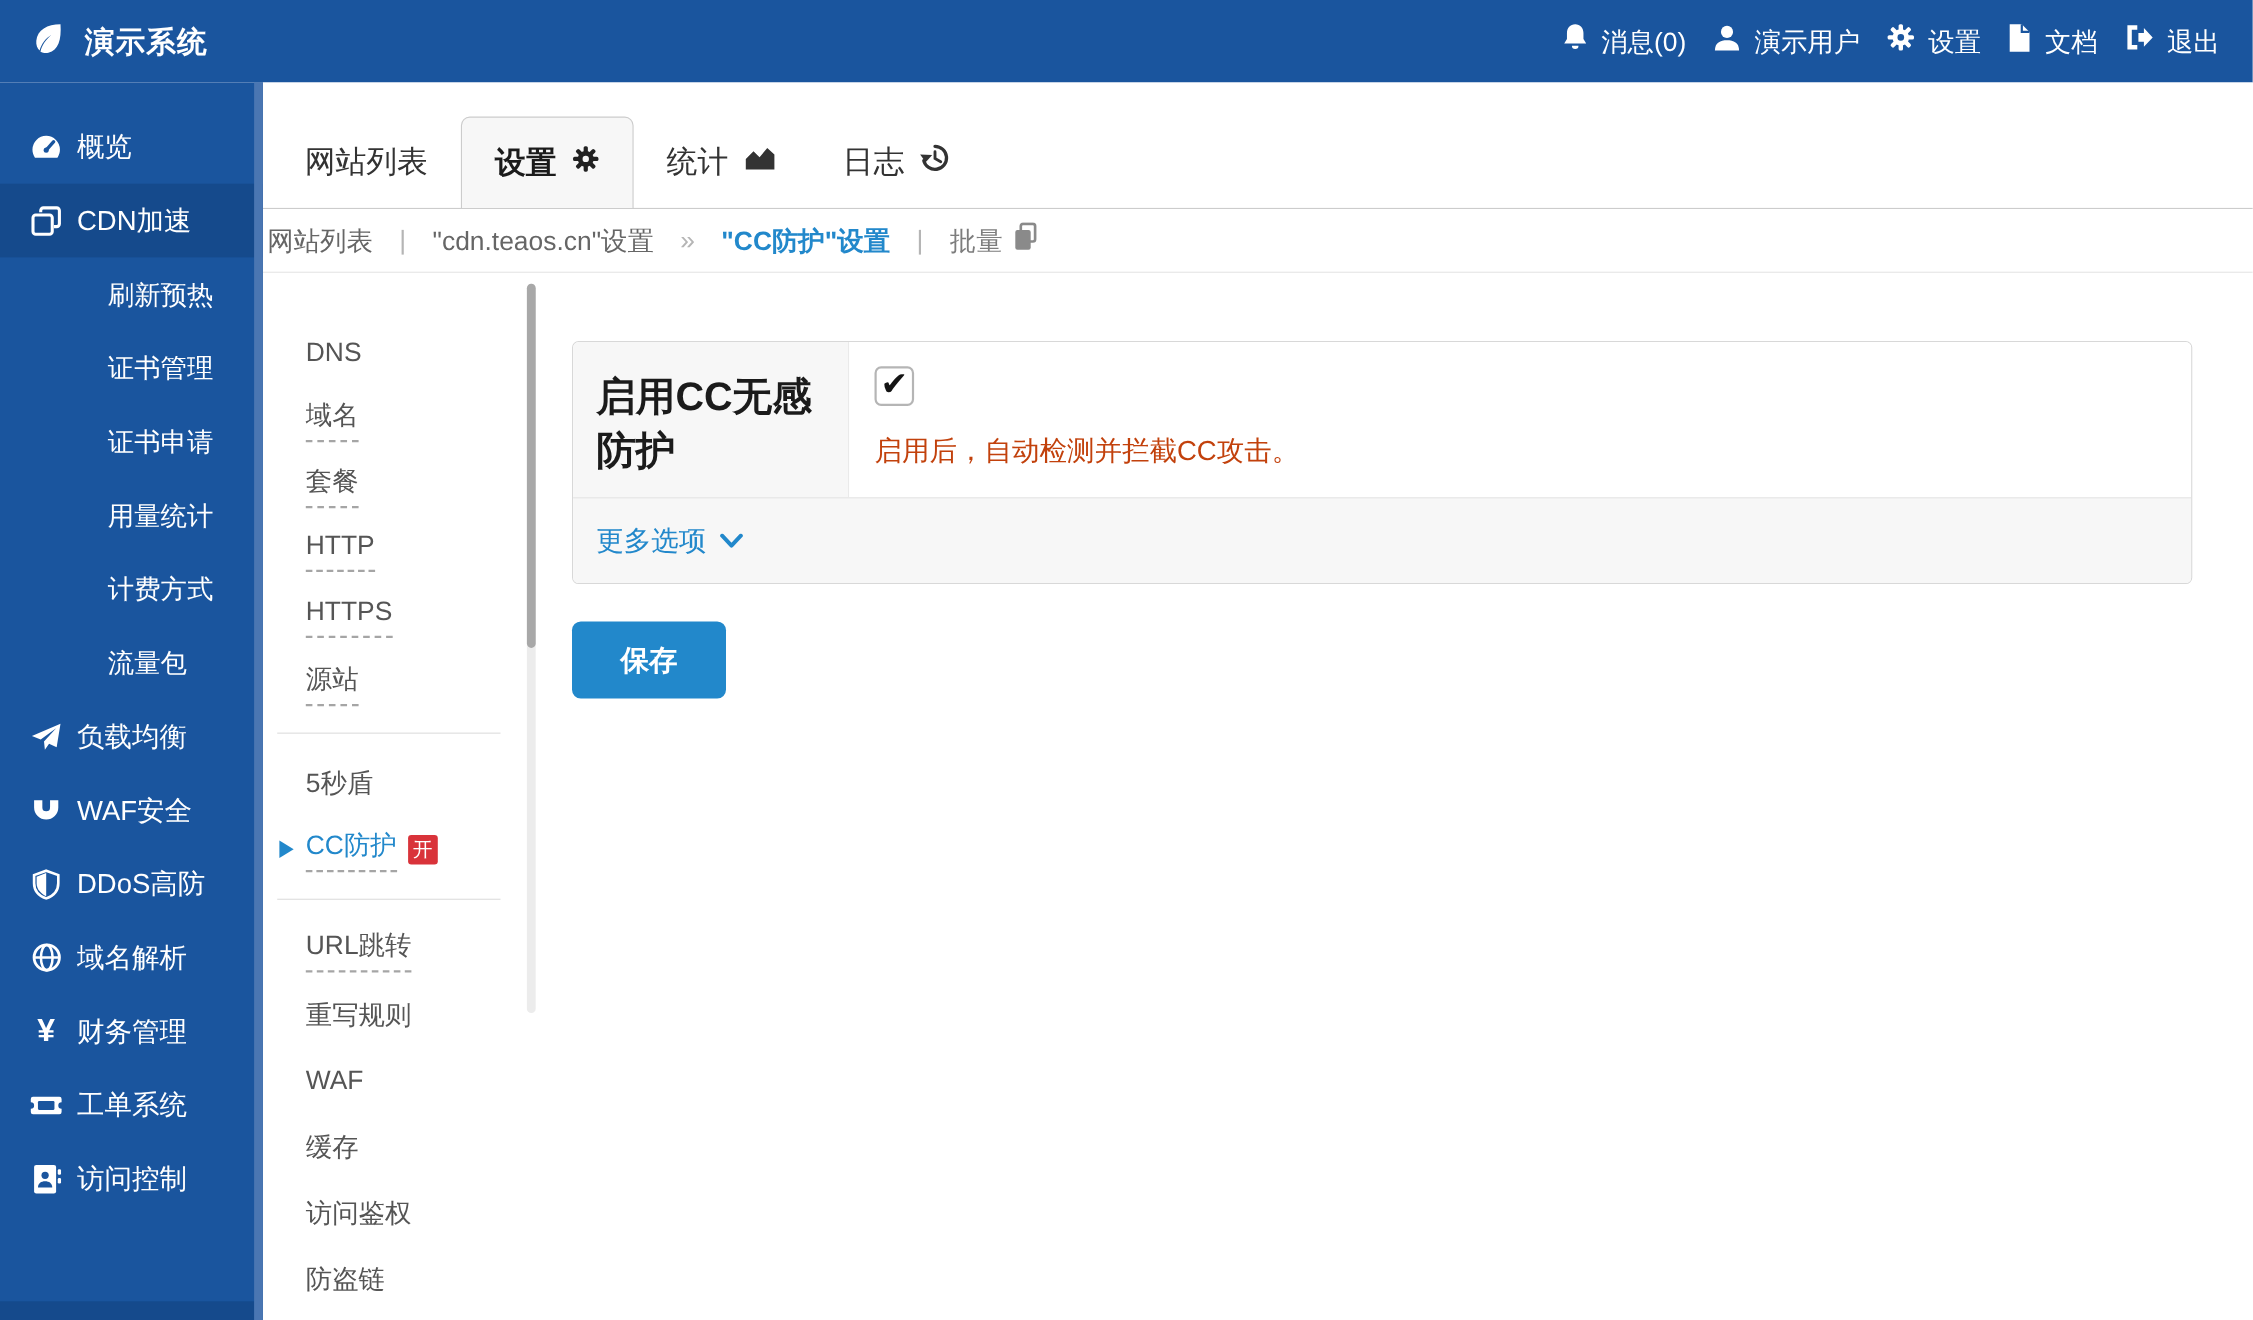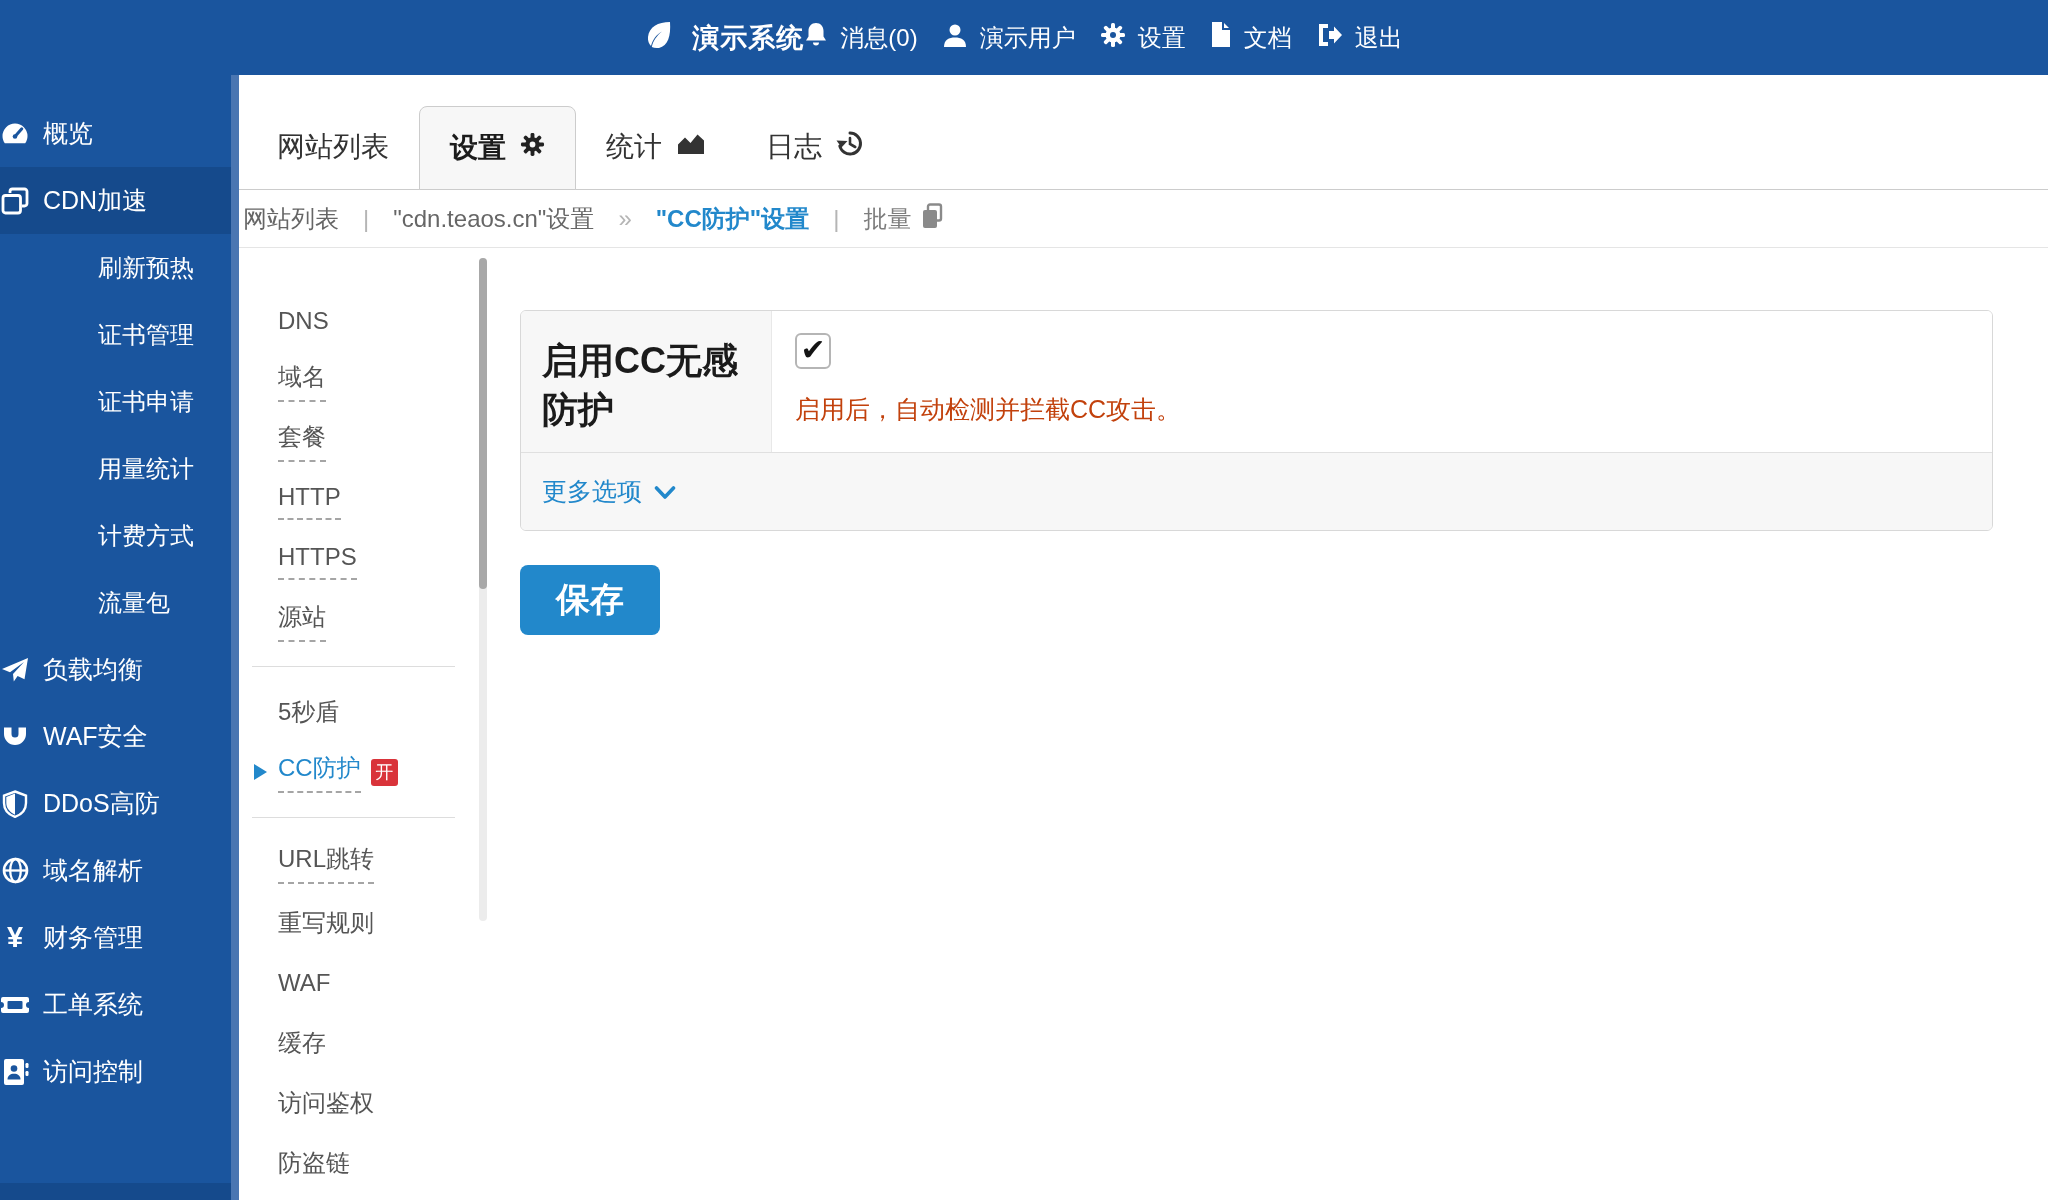--- a/index.html
+++ b/index.html
@@ -2,32 +2,32 @@
 <html><head>
 <meta charset="utf-8">
 <style>
   html,body{margin:0;padding:0;}
   body{width:2048px;height:1200px;overflow:hidden;background:#fff;
        font-family:"Liberation Sans","DejaVu Sans",sans-serif;}
   #screen{width:2048px;height:1200px;display:flex;flex-direction:column;}
 
   
   .topbar{height:75px;background:#1a559e;color:#fff;display:flex;align-items:center;
-          justify-content:center;padding:0 30px 0 27px;box-sizing:border-box;flex-shrink:0;}
+          justify-content:space-between;padding:0 30px 0 27px;box-sizing:border-box;flex-shrink:0;}
   .brand{display:flex;align-items:center;gap:16px;font-size:27px;font-weight:bold;letter-spacing:1px;}
   .topmenu{display:flex;align-items:center;column-gap:24px;font-size:24px;}
   .topmenu-item{display:flex;align-items:center;gap:12px;cursor:pointer;}
 
   
   .layout{display:flex;height:1125px;}
   .sidebar{width:239px;background:#1a559e;color:#fff;position:relative;flex-shrink:0;
            padding-top:25px;box-sizing:border-box;}
   .side-scroll{position:absolute;top:0;right:0;width:8px;height:100%;background:#4a76b2;}
   .side-bottom{position:absolute;bottom:0;left:0;width:231px;height:17px;background:#154a8c;}
-  .side-item{height:67px;display:flex;align-items:center;font-size:25px;cursor:pointer;}
+  .side-item{height:67px;display:flex;align-items:center;padding-left:27px;font-size:25px;cursor:pointer;}
   .side-item .ico{width:30px;height:30px;margin-right:13px;display:flex;align-items:center;
                   justify-content:center;flex-shrink:0;}
   .side-item.sub{padding-left:98px;font-size:24px;}
   .side-item.active{background:#154a8c;}
   .yen-glyph{font-size:29px;font-weight:bold;}
 
   .main{flex:1;background:#fff;display:flex;flex-direction:column;min-width:0;}
 
   
   .tabstrip{height:115px;display:flex;align-items:flex-end;padding-left:8px;
@@ -69,21 +69,21 @@
   .cell-label{width:251px;flex-shrink:0;background:#f7f7f7;border-right:1px solid #e8e8e8;
               padding:26px 0 0 21px;font-size:36px;font-weight:bold;color:#1b1b1b;box-sizing:border-box;}
   .cell-value{flex:1;padding:22px 0 26px 23px;background:#fff;}
   .checkbox{width:32px;height:32px;border:2px solid #b5b5b5;border-radius:6px;display:flex;
             align-items:center;justify-content:center;cursor:pointer;background:#fff;box-sizing:content-box;}
   .checkbox .check{font-size:30px;font-weight:bold;color:#141414;line-height:1;margin-top:-3px;}
   .desc{margin-top:24px;font-size:25px;color:#c2410c;}
   .panel-row2{height:77px;background:#f7f7f7;border-top:1px solid #e0e0e0;display:flex;
               align-items:center;padding-left:21px;gap:12px;font-size:25px;color:#2288cb;cursor:pointer;}
   .save-btn{margin-top:34px;width:140px;height:70px;background:#2288cb;border:none;border-radius:8px;
-            color:#fff;font-size:34px;font-weight:bold;cursor:pointer;
+            color:#fff;font-size:26px;font-weight:bold;cursor:pointer;
             font-family:"Liberation Sans","DejaVu Sans",sans-serif;}
 </style>
 </head>
 <body>
 
 <div id="screen">
 
   <div class="topbar">
     <div class="brand">
       <span class="ico">

